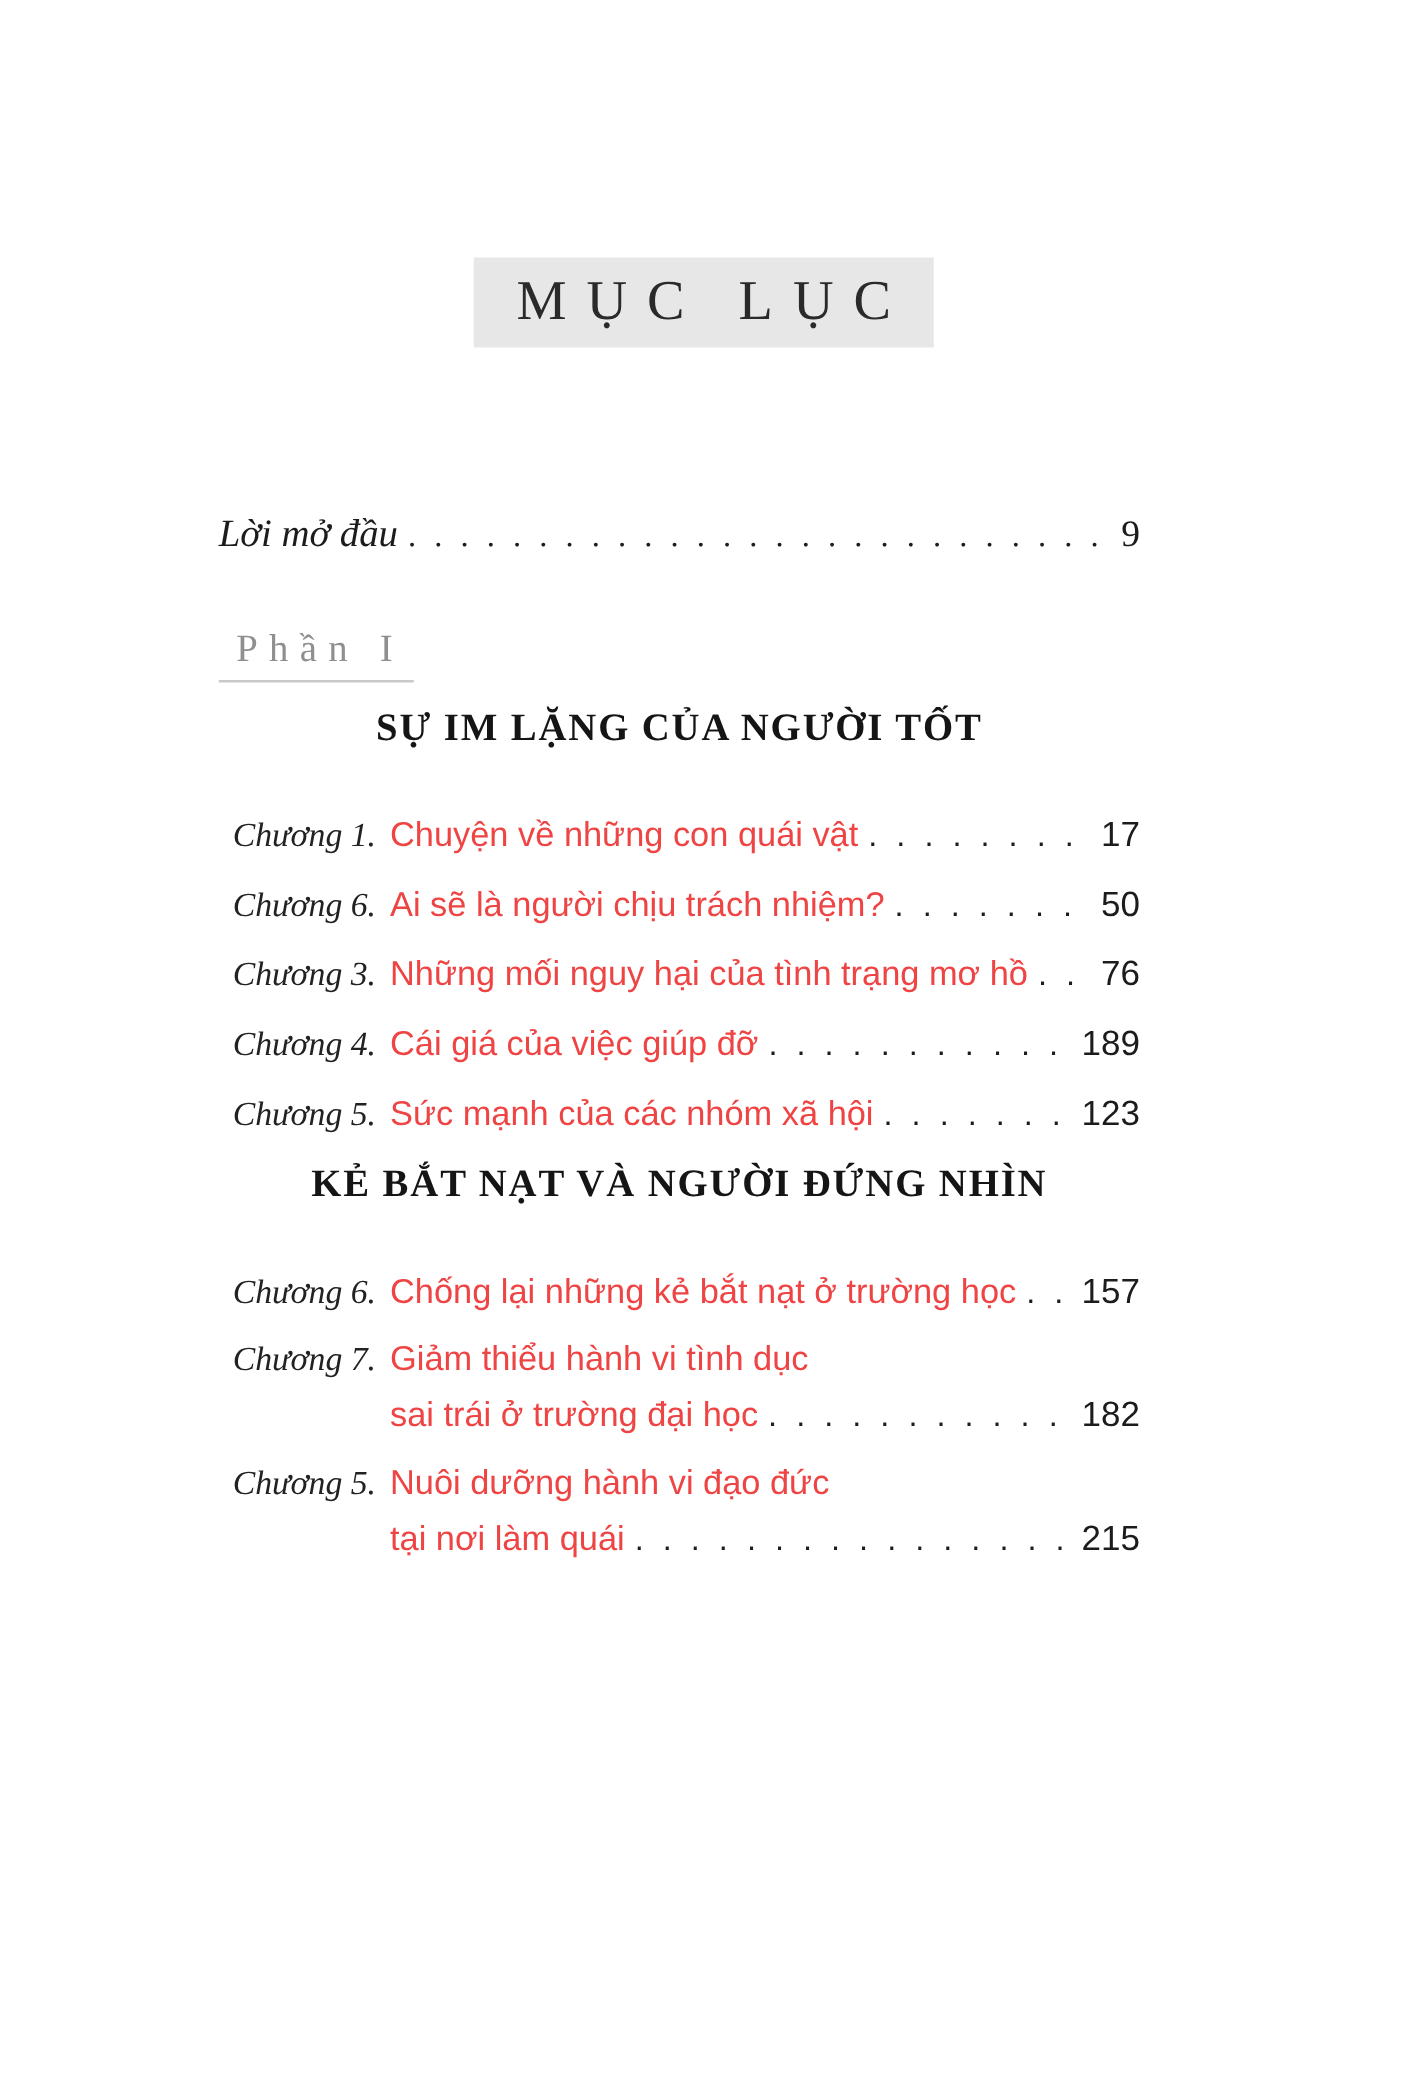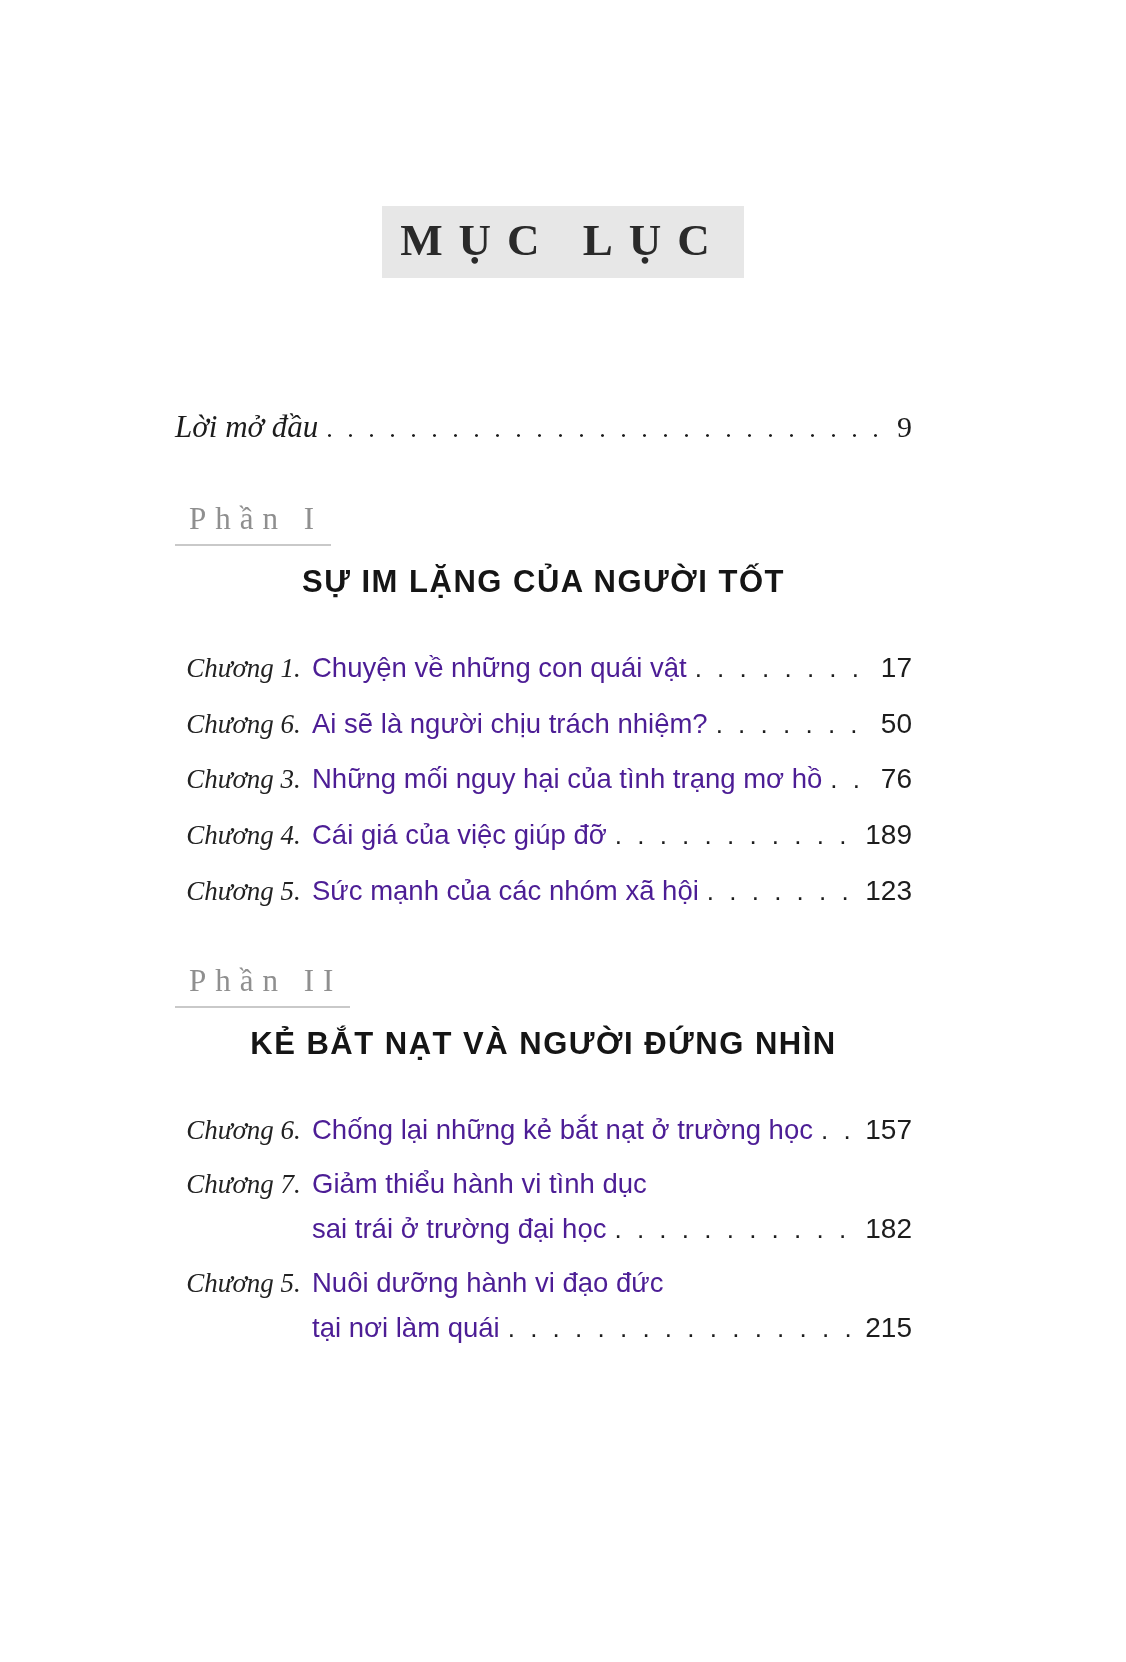--- a/index.html
+++ b/index.html
@@ -19,22 +19,21 @@
   }
 
   
   .title-wrap {
     display: flex;
     justify-content: center;
     padding-top: 206px;
   }
   .title-box {
     background: #e7e7e7;
-    padding: 8px 18px 12px 18px;
-    font-weight: bold;
+    padding: 8px 18px 12px 34px;
   }
   .title-box span {
     font-family: "Liberation Serif", serif;
     font-size: 45px;
     letter-spacing: 16px;
     color: #2a2a2a;
     white-space: nowrap;
   }
 
   
@@ -97,21 +96,21 @@
     font-size: 31px;
     letter-spacing: 9px;
     color: #8f8f8f;
     border-bottom: 2px solid #c9c9c9;
     padding: 0 8px 7px 14px;
     white-space: nowrap;
   }
   .part-title {
     margin: 18px 0 0 0;
     text-align: center;
-    font-family: Liberation Sans, sans-serif;
+    font-family: Liberation Serif, serif;
     font-weight: bold;
     font-size: 31px;
     letter-spacing: 1.5px;
     color: #151515;
     white-space: nowrap;
   }
 
   
   .chapters {
     margin-top: 50px;
@@ -126,21 +125,21 @@
     width: 137px;
     flex-shrink: 0;
     font-style: italic;
     font-size: 27px;
     color: #222222;
     text-align: center;
   }
   .ch-text {
     font-family: "Liberation Sans", sans-serif;
     font-size: 27.5px;
-    color: #4c1d95;
+    color: #ef4444;
     white-space: nowrap;
     text-align: center;
   }
 </style>
 </head>
 <body>
 
 <div class="page">
 
   <div class="title-wrap">
@@ -204,23 +203,20 @@
         <div class="row">
           <span class="ch-label">Chương 5.</span>
           <span class="ch-text">Sức mạnh của các nhóm xã hội</span>
           <span class="dots"></span>
           <span class="page-num">123</span>
         </div>
       </div>
 
     </div>
 
-    <div class="part-heading-wrap">
-      <span class="part-heading">Phần II</span>
-    </div>
     <h2 class="part-title">KẺ BẮT NẠT VÀ NGƯỜI ĐỨNG NHÌN</h2>
 
     <div class="chapters">
 
       <div class="chapter">
         <div class="row">
           <span class="ch-label">Chương 6.</span>
           <span class="ch-text">Chống lại những kẻ bắt nạt ở trường học</span>
           <span class="dots"></span>
           <span class="page-num">157</span>

